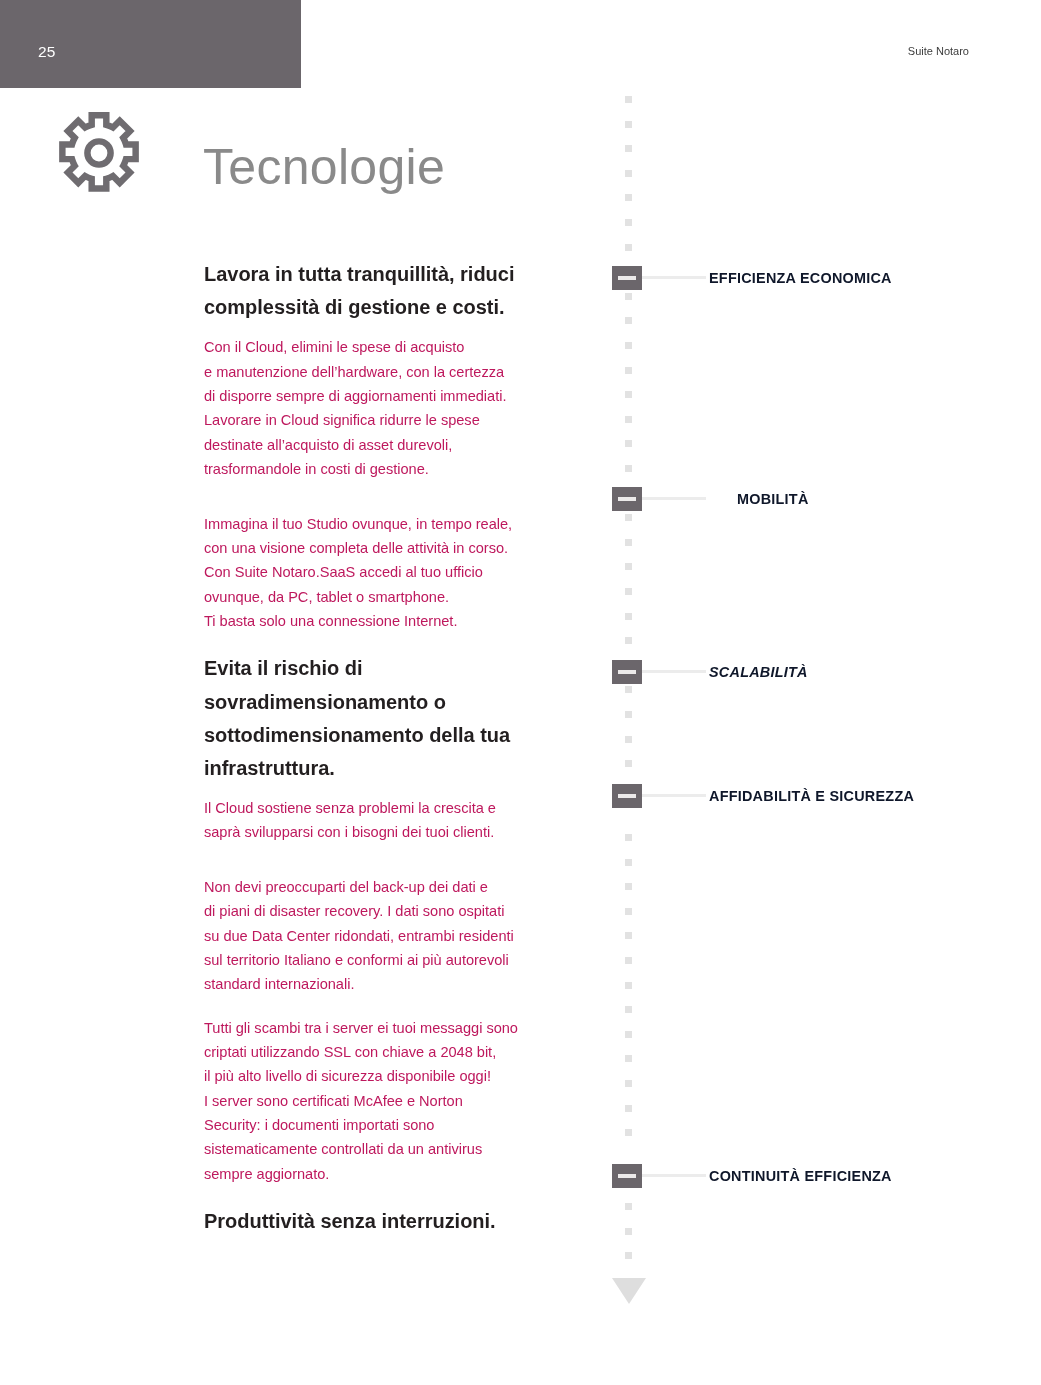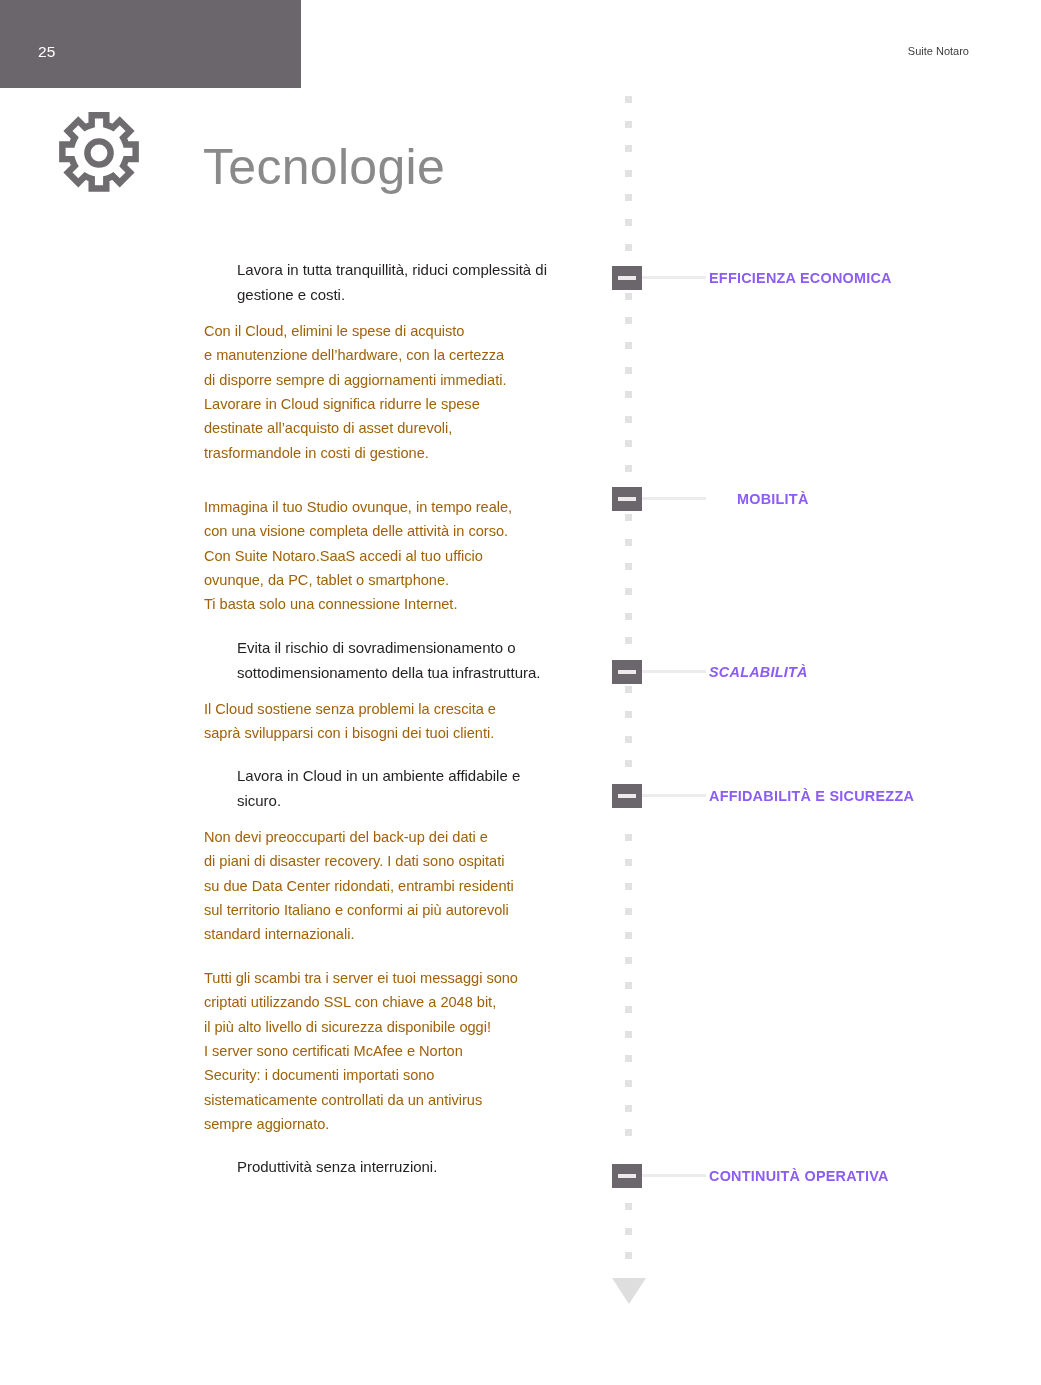--- a/index.html
+++ b/index.html
@@ -73,32 +73,31 @@
   .content-col {
     position: absolute;
     left: 204px;
     top: 258px;
     width: 352px;
   }
 
   .blk { margin-bottom: 0; }
 
   .blk h3 {
-    font-size: 15px;
-    font-weight: 400;
+    font-size: 20px;
+    font-weight: 700;
     color: #231f20;
     line-height: 1.66;
     letter-spacing: -0.02px;
-    margin-left: 33px;
   }
 
   .blk p {
     font-size: 14.6px;
     font-weight: 400;
-    color: #a16207;
+    color: #be185d;
     line-height: 1.67;
     letter-spacing: -0.02px;
   }
 
   .gap-after-head { height: 11px; }
   .gap-after-para { height: 19px; }
 
   
   .timeline {
     position: absolute;
@@ -148,21 +147,21 @@
     background: #ececec;
     left: 30px;
     width: 64px;
   }
 
   .tl-label {
     position: absolute;
     left: 97px;
     font-size: 14.4px;
     font-weight: 700;
-    color: #8b5cf6;
+    color: #0f172a;
     letter-spacing: 0.25px;
     white-space: nowrap;
     line-height: 1;
   }
 </style>
 </head>
 <body>
 
 <div class="page">
 
@@ -192,21 +191,20 @@
         <p>Immagina il tuo Studio ovunque, in tempo reale,<br>con una visione completa delle attività in corso.<br>Con Suite Notaro.SaaS accedi al tuo ufficio<br>ovunque, da PC, tablet o smartphone.<br>Ti basta solo una connessione Internet.</p>
         <div class="gap-after-para"></div>
       </div>
       <div class="blk">
         <h3>Evita il rischio di sovradimensionamento o sottodimensionamento della tua infrastruttura.</h3>
         <div class="gap-after-head"></div>
         <p>Il Cloud sostiene senza problemi la crescita e<br>saprà svilupparsi con i bisogni dei tuoi clienti.</p>
         <div class="gap-after-para"></div>
       </div>
       <div class="blk">
-        <h3>Lavora in Cloud in un ambiente affidabile e sicuro.</h3>
         <div class="gap-after-head"></div>
         <p>Non devi preoccuparti del back-up dei dati e<br>di piani di disaster recovery. I dati sono ospitati<br>su due Data Center ridondati, entrambi residenti<br>sul territorio Italiano e conformi ai più autorevoli<br>standard internazionali.</p>
         <div class="gap-after-para"></div>
         <p>Tutti gli scambi tra i server ei tuoi messaggi sono<br>criptati utilizzando SSL con chiave a 2048 bit,<br>il più alto livello di sicurezza disponibile oggi!<br>I server sono certificati McAfee e Norton<br>Security: i documenti importati sono<br>sistematicamente controllati da un antivirus<br>sempre aggiornato.</p>
         <div class="gap-after-para"></div>
       </div>
       <div class="blk">
         <h3>Produttività senza interruzioni.</h3>
         <div class="gap-after-head"></div>
       </div>
@@ -261,17 +259,17 @@
       <div class="connector" style="top: 409px;"></div>
       <div class="tl-label" style="top: 404px; margin-left: 28px;">MOBILITÀ</div>
       <div class="marker" style="top: 572px;"></div>
       <div class="connector" style="top: 582px;"></div>
       <div class="tl-label" style="top: 577px; font-style: italic;">SCALABILITÀ</div>
       <div class="marker" style="top: 696px;"></div>
       <div class="connector" style="top: 706px;"></div>
       <div class="tl-label" style="top: 701px;">AFFIDABILITÀ E SICUREZZA</div>
       <div class="marker" style="top: 1076px;"></div>
       <div class="connector" style="top: 1086px;"></div>
-      <div class="tl-label" style="top: 1081px;">CONTINUITÀ OPERATIVA</div>
+      <div class="tl-label" style="top: 1081px;">CONTINUITÀ EFFICIENZA</div>
       <div class="tl-arrow" style="top: 1190px;"></div>
     </div>
 
 </div>
 
 </body></html>

